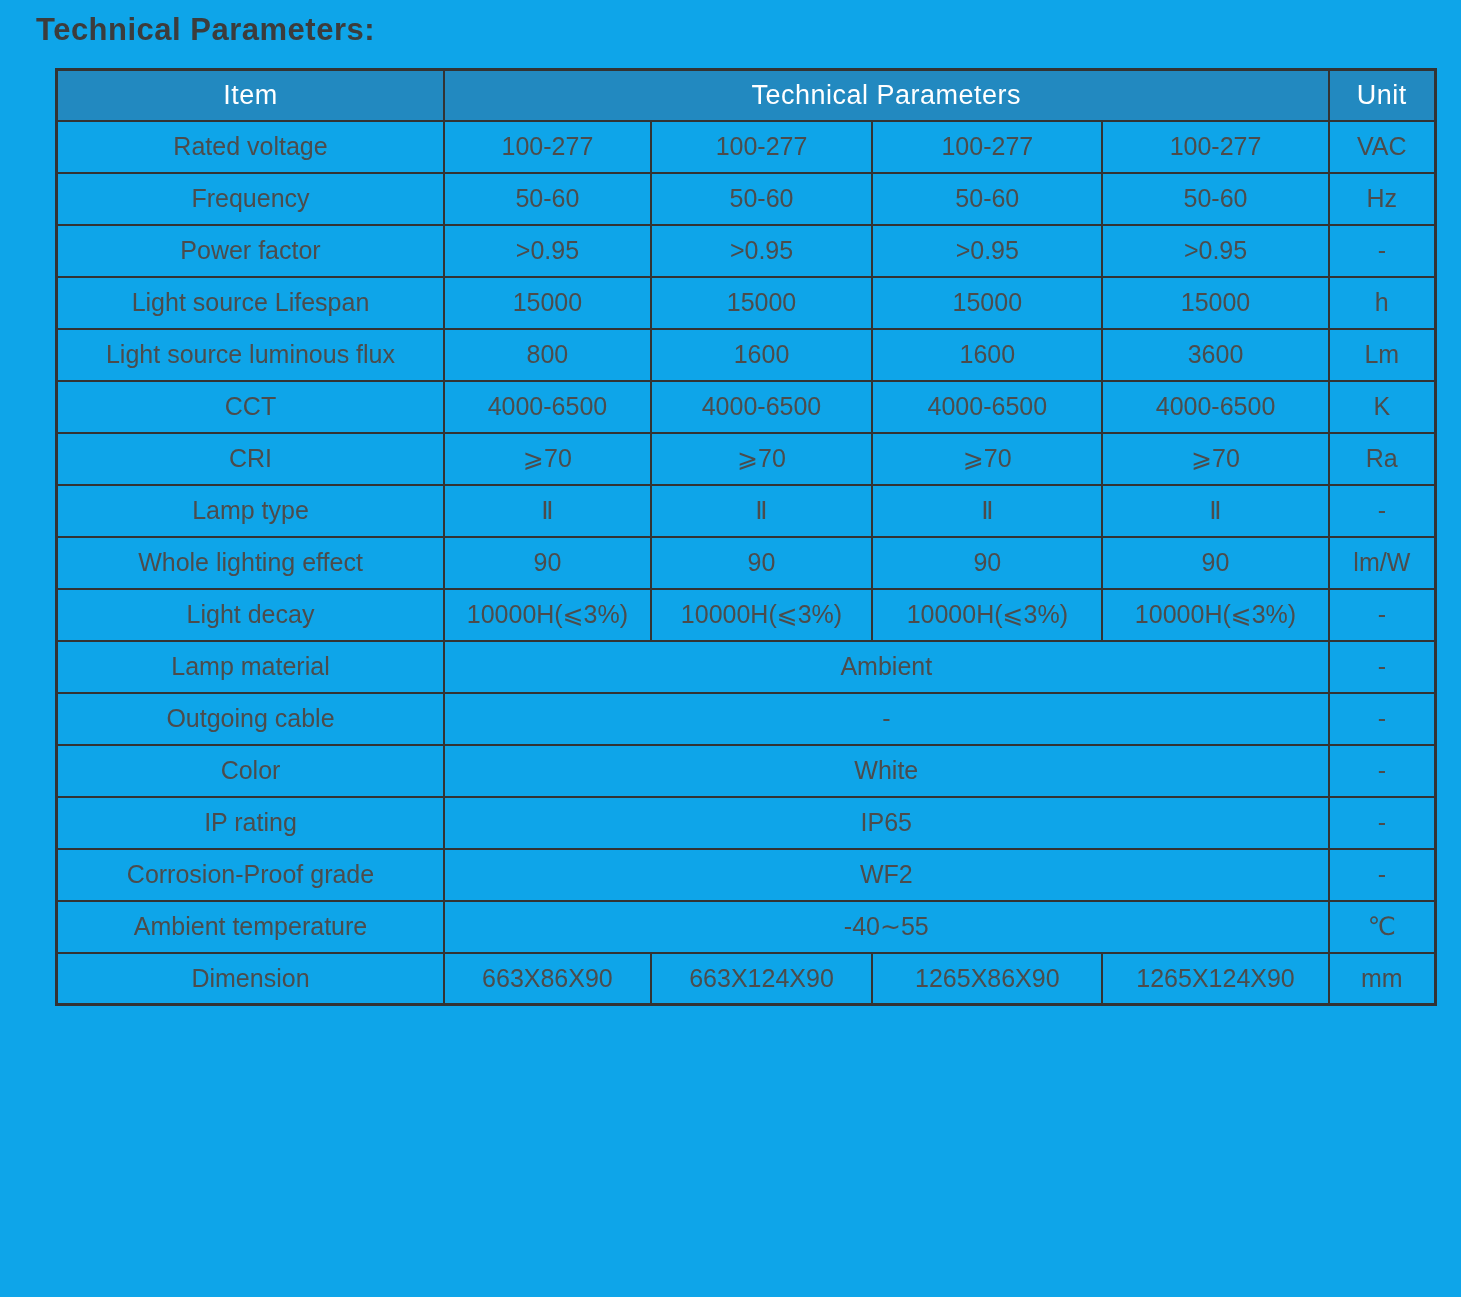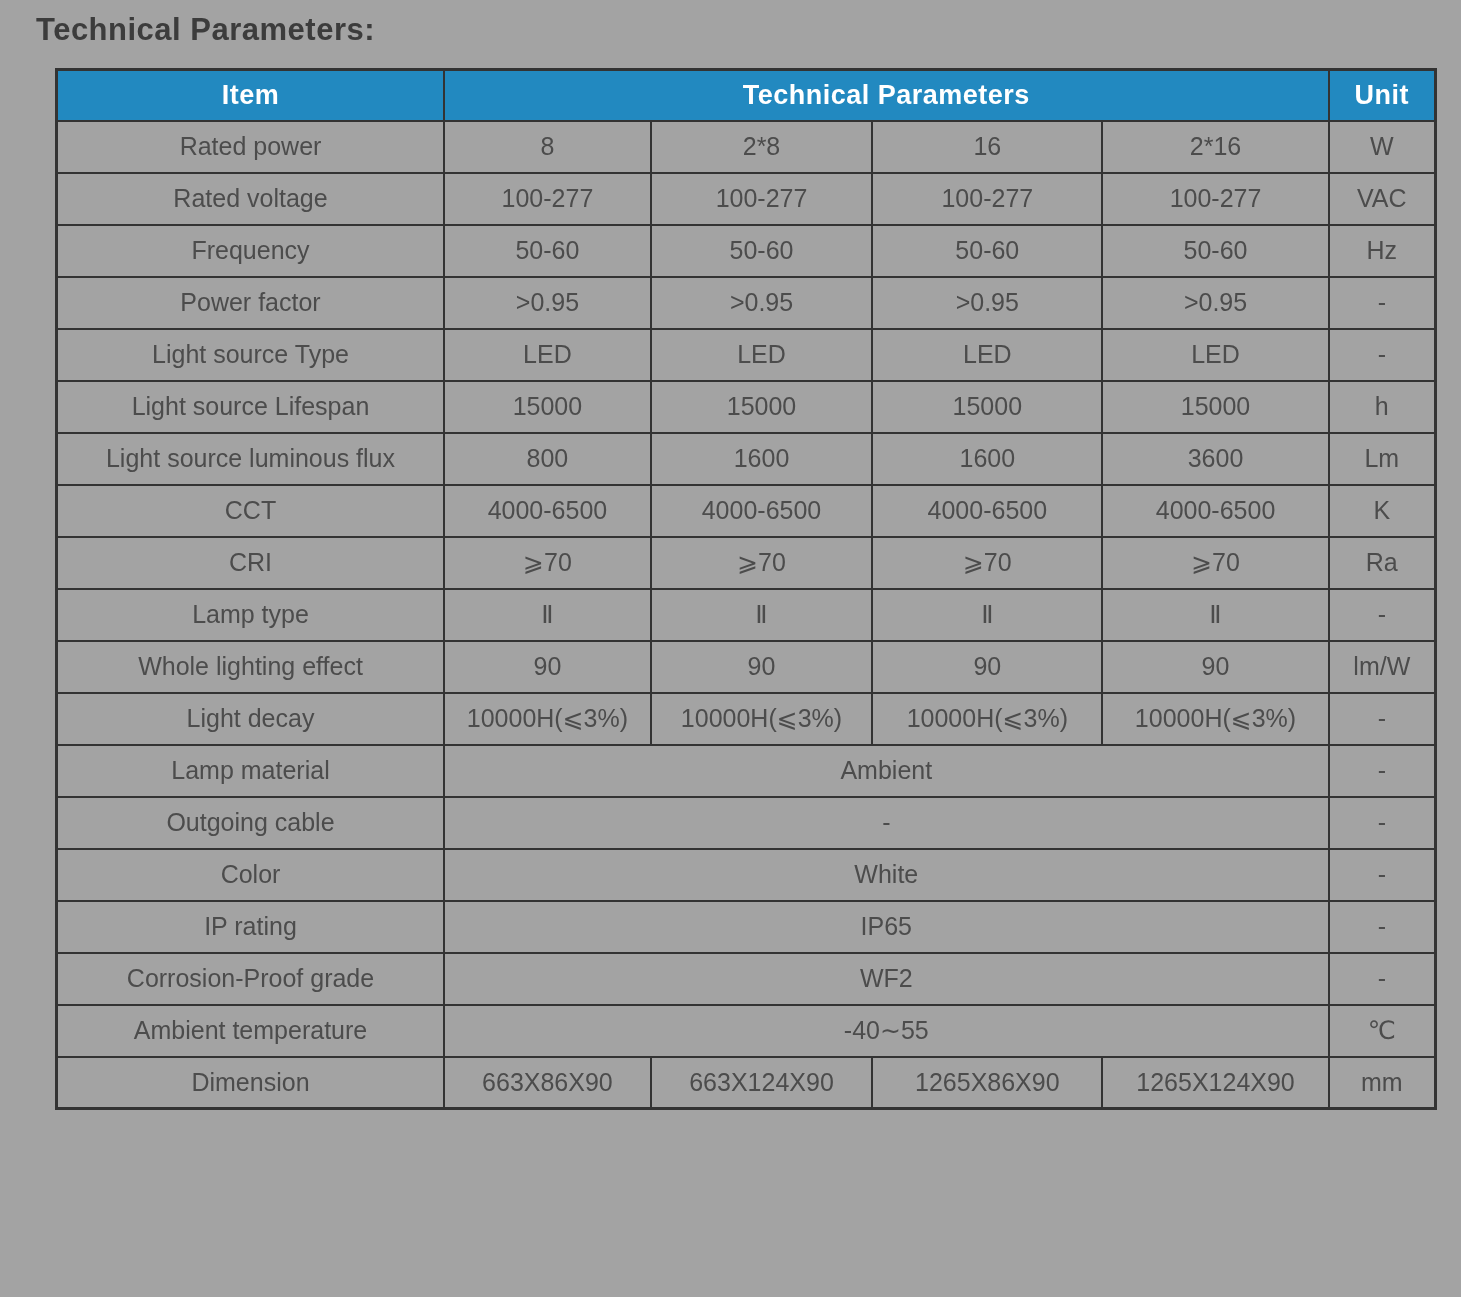--- a/index.html
+++ b/index.html
@@ -5,21 +5,21 @@
   html, body {
     margin: 0;
     padding: 0;
     background: #ffffff;
     font-family: "Liberation Sans", "DejaVu Sans", sans-serif;
   }
   .page {
     position: relative;
     width: 1461px;
     height: 1297px;
-    background: #a3a3a3;
+    background: #0ea5e9;
     overflow: hidden;
   }
   .page-title {
     margin: 0;
     padding: 12px 0 0 36px;
     font-size: 31px;
     font-weight: 700;
     color: #3c3c3c;
     letter-spacing: 0.5px;
   }
@@ -39,21 +39,21 @@
     font-size: 25px;
     color: #4c4c4c;
     overflow: hidden;
     white-space: nowrap;
   }
   table.params thead tr { height: 51px; }
   table.params tbody tr { height: 52px; }
   table.params th {
     background: #2289c0;
     color: #ffffff;
-    font-weight: 700;
+    font-weight: 400;
     font-size: 27px;
     letter-spacing: 0.5px;
   }
   td.item-cell  { }
   td.value-cell { }
   td.unit-cell  { }
 </style>
 </head>
 <body>
 
@@ -72,28 +72,20 @@
     </colgroup>
     <thead>
       <tr>
         <th>Item</th>
         <th colspan="4">Technical Parameters</th>
         <th>Unit</th>
       </tr>
     </thead>
     <tbody>
       <tr>
-        <td class="item-cell">Rated power</td>
-        <td class="value-cell">8</td>
-        <td class="value-cell">2*8</td>
-        <td class="value-cell">16</td>
-        <td class="value-cell">2*16</td>
-        <td class="unit-cell">W</td>
-      </tr>
-      <tr>
         <td class="item-cell">Rated voltage</td>
         <td class="value-cell">100-277</td>
         <td class="value-cell">100-277</td>
         <td class="value-cell">100-277</td>
         <td class="value-cell">100-277</td>
         <td class="unit-cell">VAC</td>
       </tr>
       <tr>
         <td class="item-cell">Frequency</td>
         <td class="value-cell">50-60</td>
@@ -101,28 +93,20 @@
         <td class="value-cell">50-60</td>
         <td class="value-cell">50-60</td>
         <td class="unit-cell">Hz</td>
       </tr>
       <tr>
         <td class="item-cell">Power factor</td>
         <td class="value-cell">&gt;0.95</td>
         <td class="value-cell">&gt;0.95</td>
         <td class="value-cell">&gt;0.95</td>
         <td class="value-cell">&gt;0.95</td>
-        <td class="unit-cell">-</td>
-      </tr>
-      <tr>
-        <td class="item-cell">Light source Type</td>
-        <td class="value-cell">LED</td>
-        <td class="value-cell">LED</td>
-        <td class="value-cell">LED</td>
-        <td class="value-cell">LED</td>
         <td class="unit-cell">-</td>
       </tr>
       <tr>
         <td class="item-cell">Light source Lifespan</td>
         <td class="value-cell">15000</td>
         <td class="value-cell">15000</td>
         <td class="value-cell">15000</td>
         <td class="value-cell">15000</td>
         <td class="unit-cell">h</td>
       </tr>

